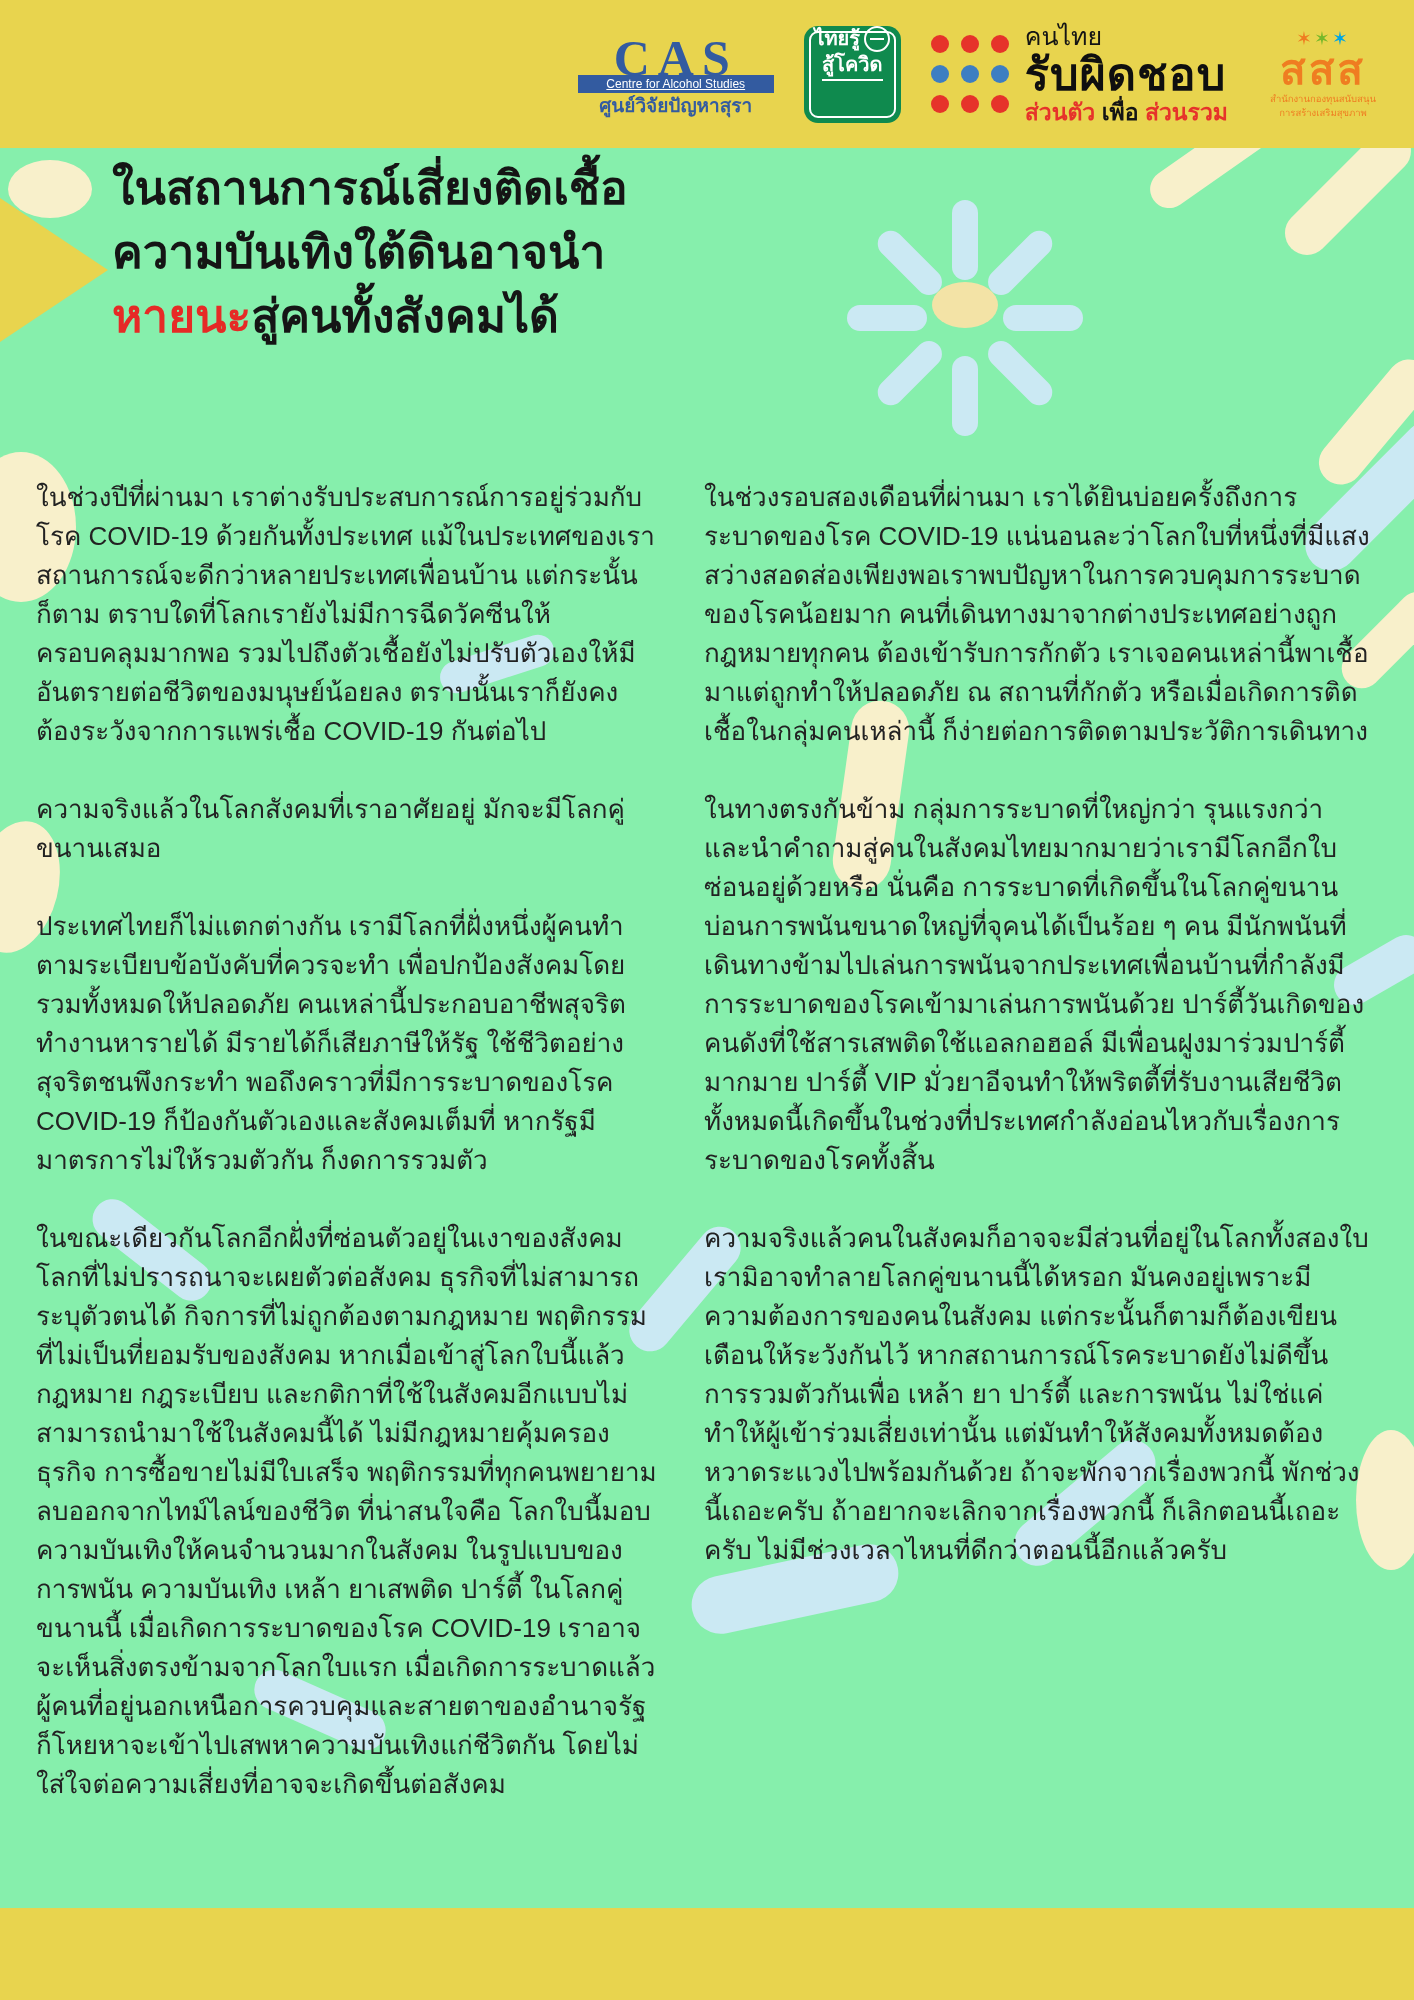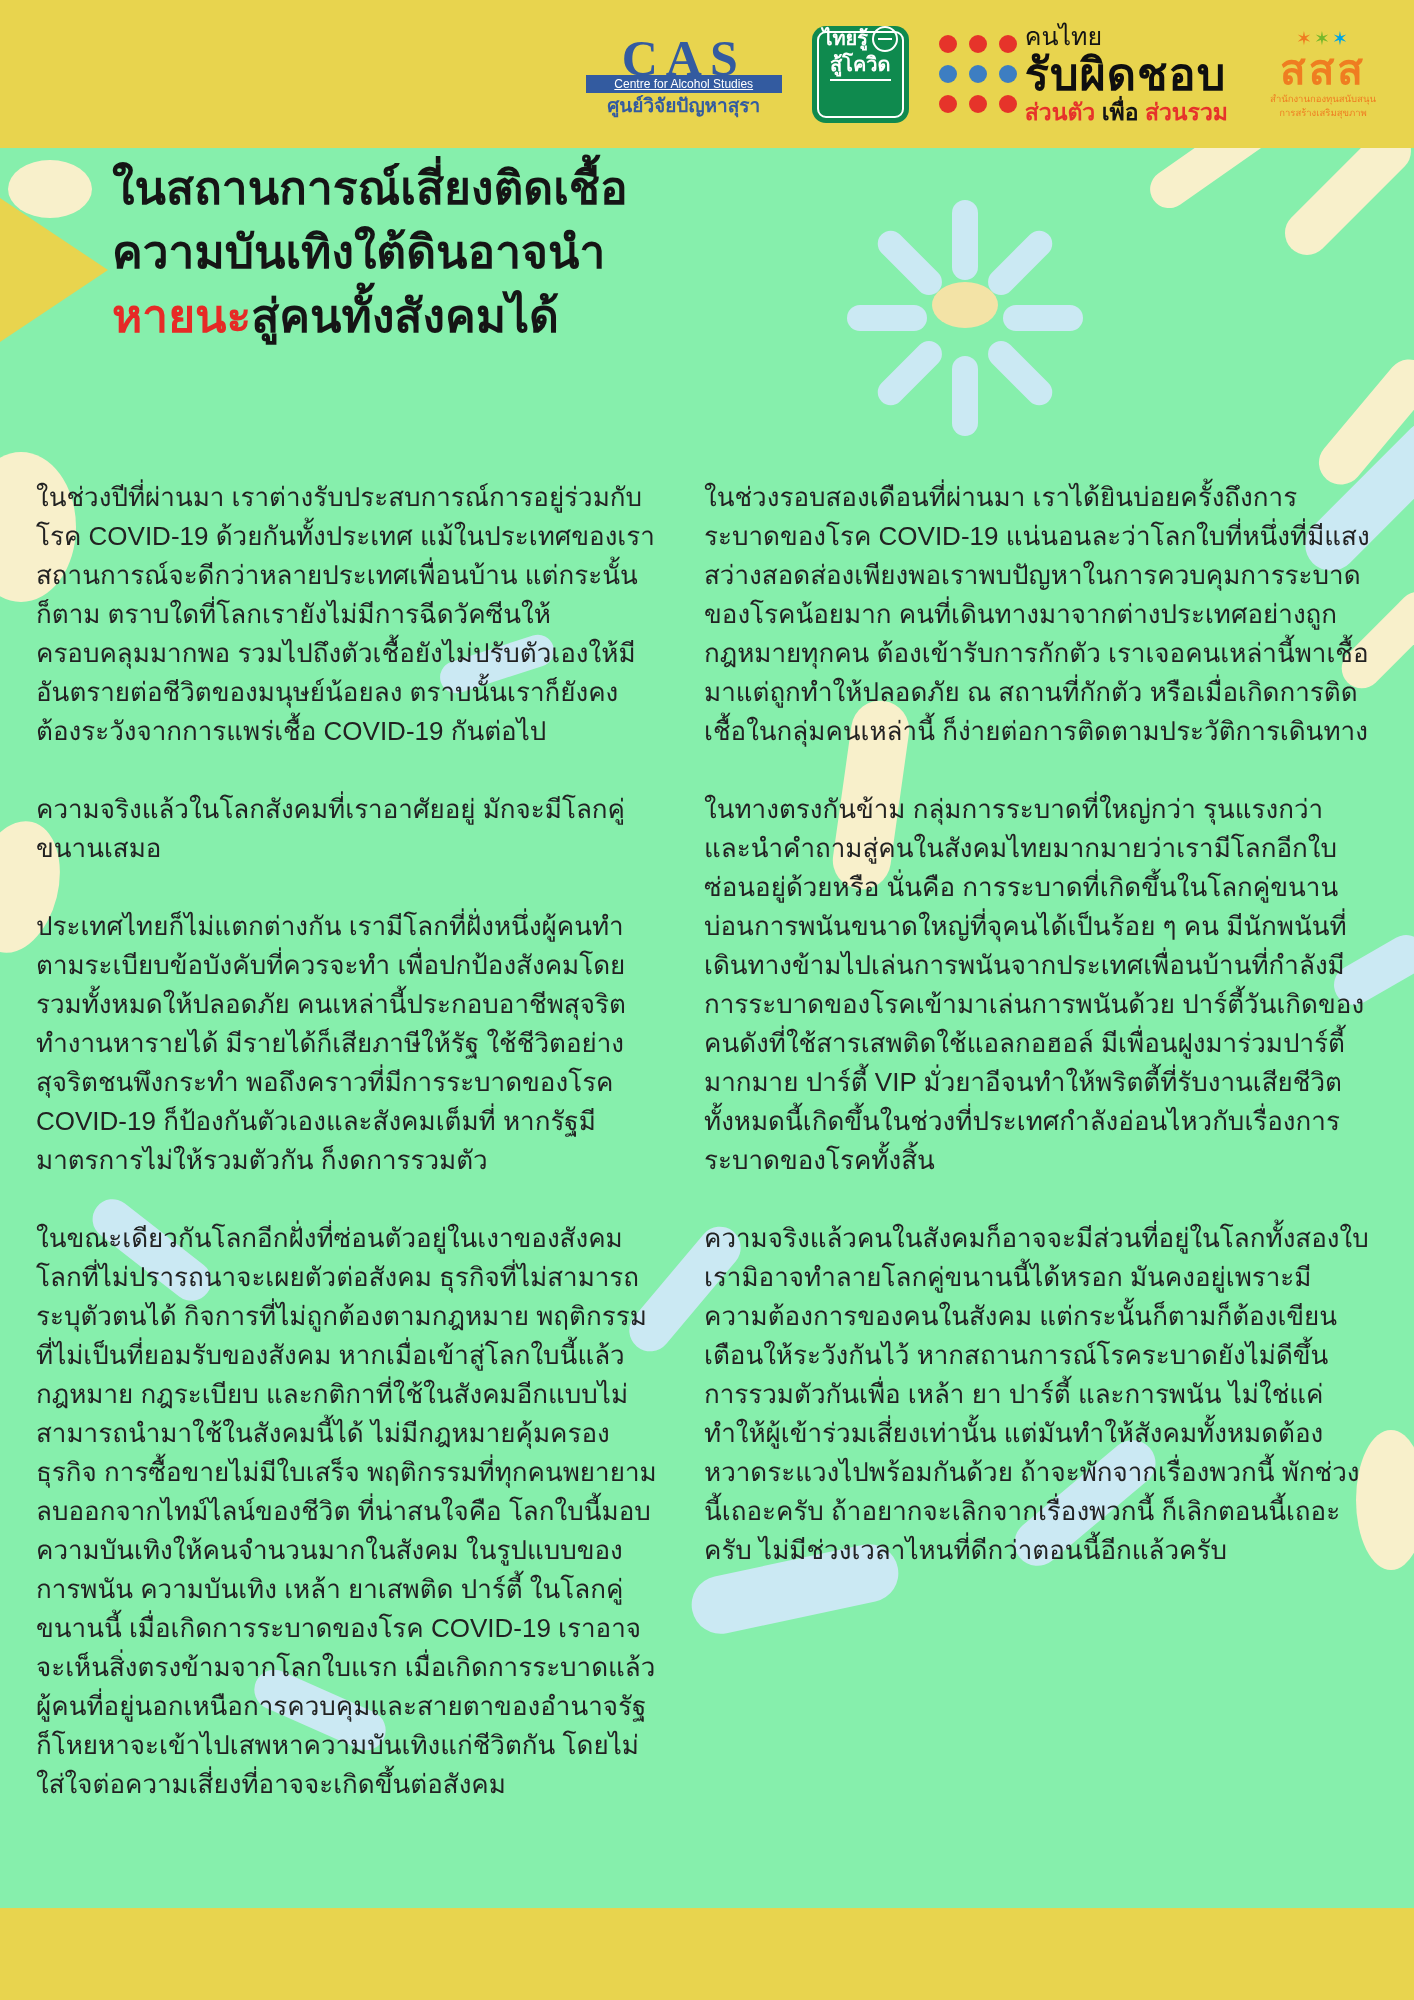--- a/index.html
+++ b/index.html
@@ -58,21 +58,21 @@
   .covid-l1{display:flex; align-items:center; gap:4px;}
   .face-icon{
     width:22px; height:22px; border:2px solid #fff; border-radius:50%;
     display:inline-block; position:relative;
   }
   .face-icon::before{
     content:""; position:absolute; left:4px; right:4px; bottom:3px; height:7px;
     border-top:2px solid #fff;
   }
   .covid-l2{border-bottom:2px solid #fff; padding-bottom:2px;}
-  .resp{display:flex; align-items:center; gap:8px;}
+  .resp{display:flex; align-items:center; gap:16px;}
   .dots{display:grid; grid-template-columns:repeat(3,18px); grid-auto-rows:18px; gap:12px;}
   .dot{width:18px; height:18px; border-radius:50%;}
   .dot.r{background:var(--dot-red,#e6332a);}
   .dot.b{background:var(--dot-blue,#3d7ec2);}
   .resp-text{line-height:1;}
   .resp-brand{font-size:25px; color:#141414; font-weight:500;}
   .resp-title{font-size:45px; font-weight:800; color:#0f0f0f; margin-top:3px; letter-spacing:1px;}
   .resp-tag{font-size:23px; font-weight:800; color:var(--dot-red,#e6332a); margin-top:4px;}
   .resp-tag .mid{color:#141414;}
   .sss{text-align:center; line-height:1; width:130px;}

